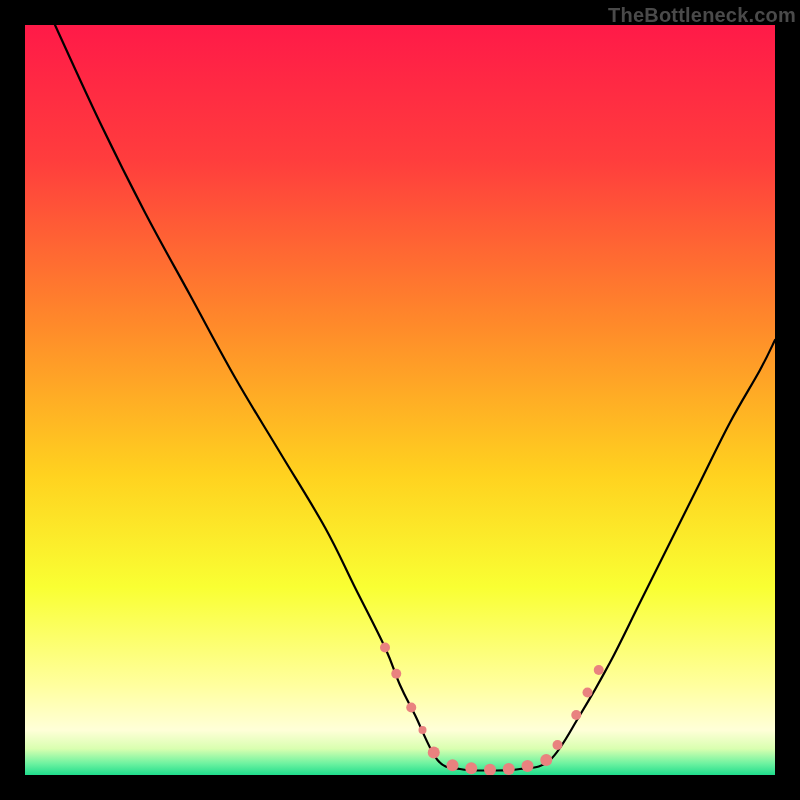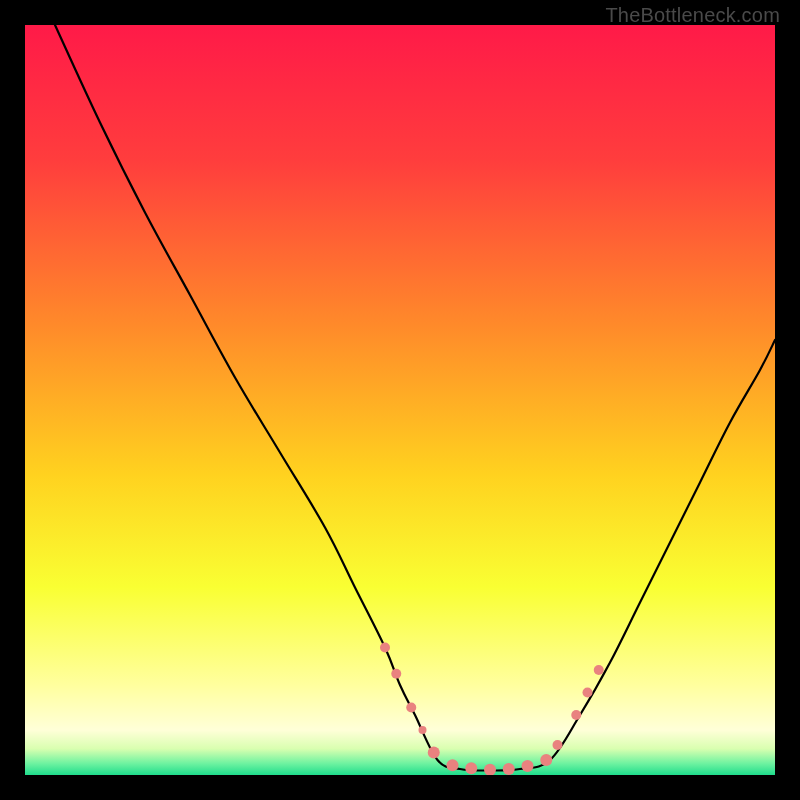--- a/index.html
+++ b/index.html
@@ -22,24 +22,24 @@
   .plot {
     position: absolute;
     left: 25px;
     top: 25px;
     width: 750px;
     height: 750px;
   }
   .watermark {
     position: absolute;
     top: 4px;
-    right: 20px;
+    right: 4px;
     color: #4a4a4a;
     font-size: 20px;
-    font-weight: 400;
+    font-weight: 700;
     letter-spacing: 0.2px;
     user-select: none;
   }
 </style>
 </head>
 <body>
 
 <div class="frame">
 
   <div class="watermark">TheBottleneck.com</div>

